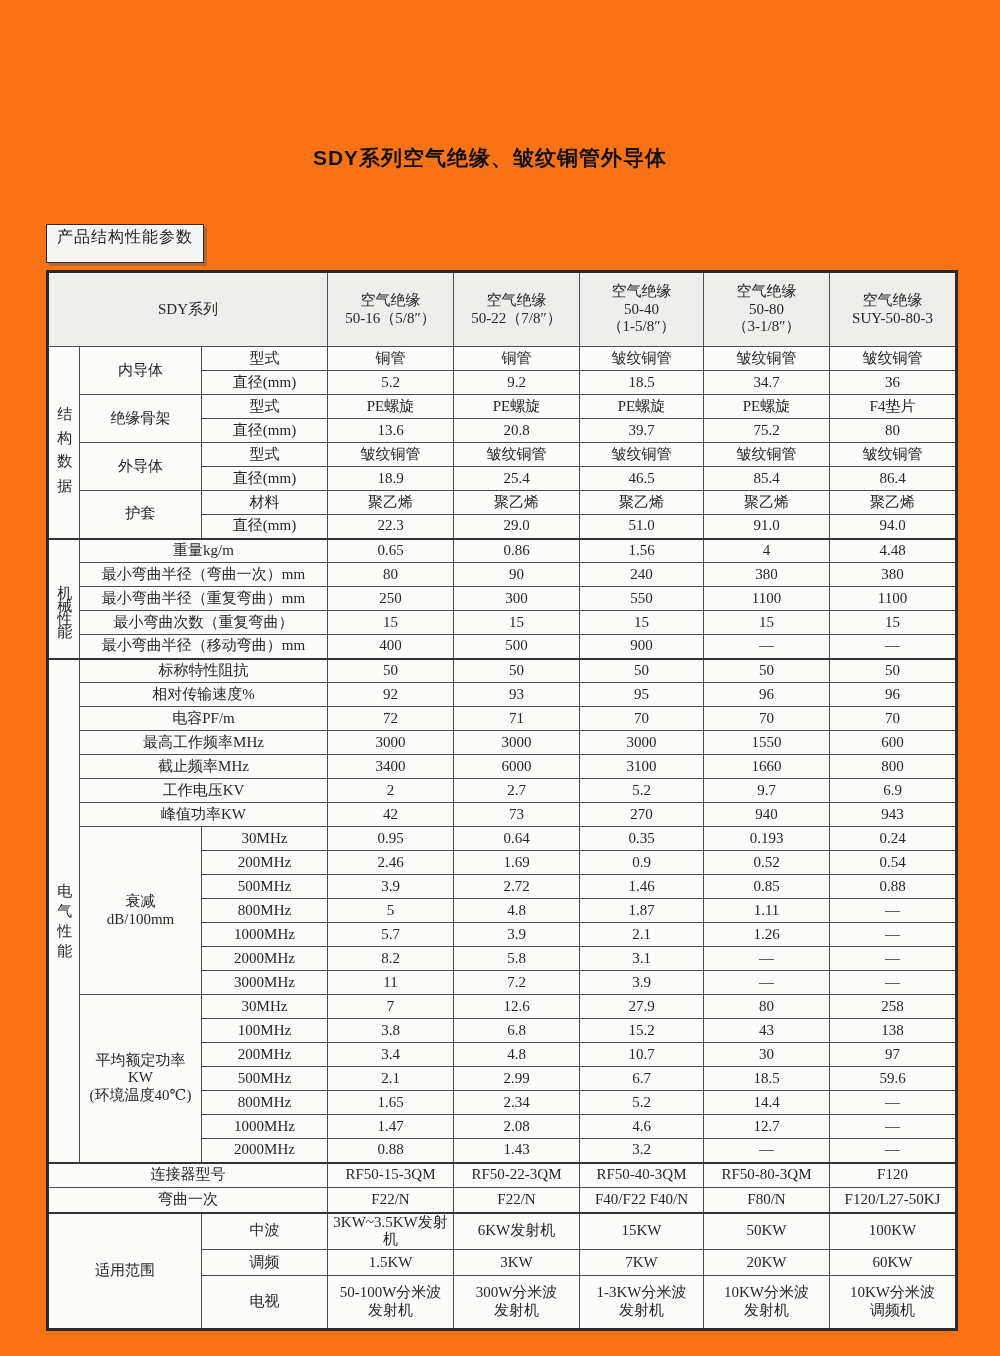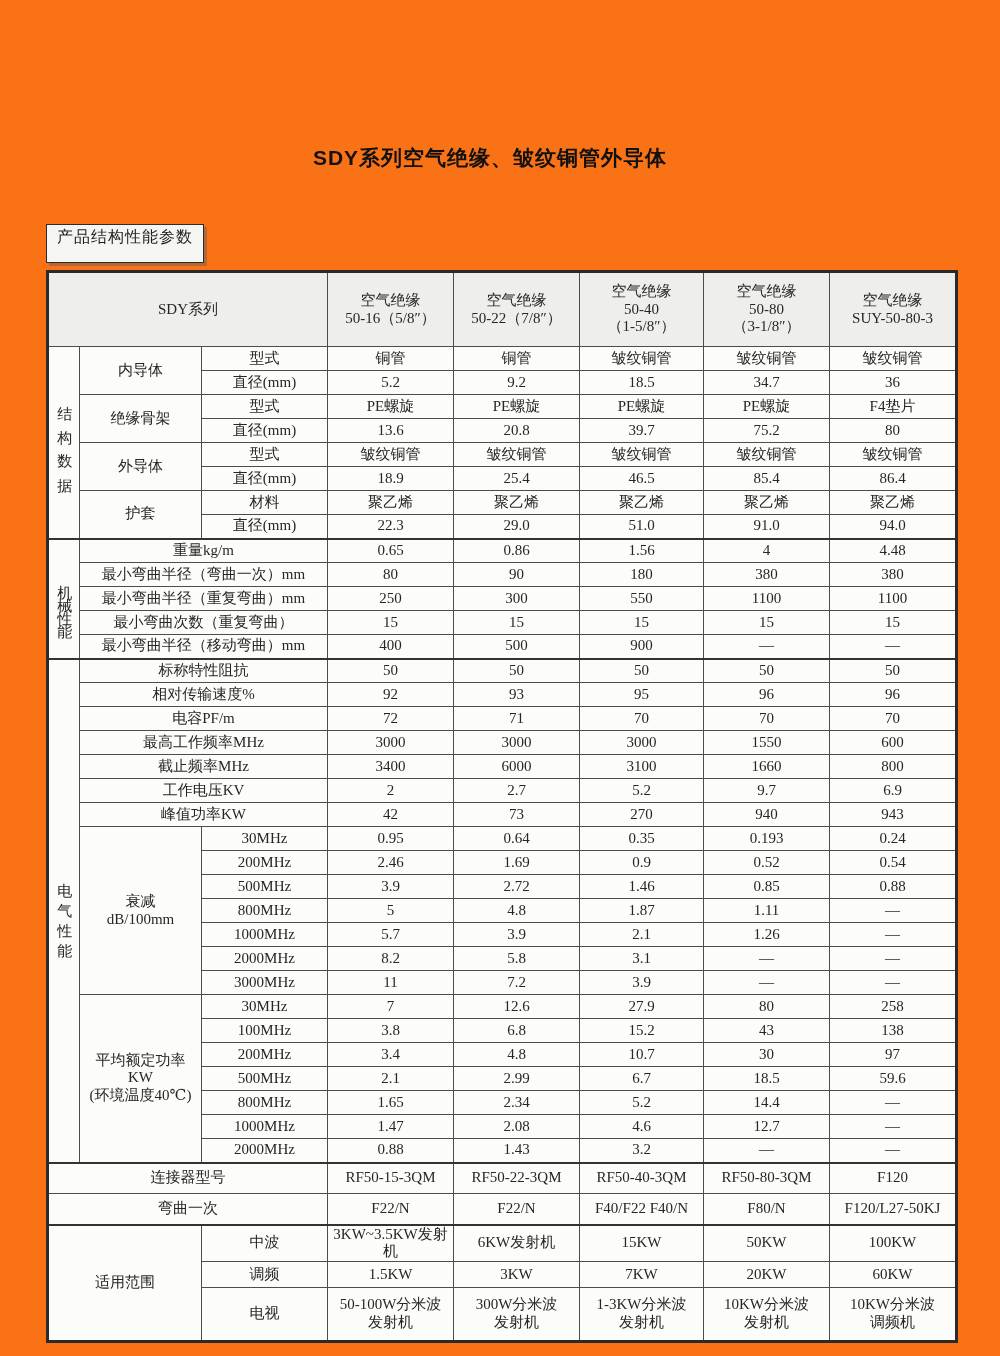--- a/index.html
+++ b/index.html
@@ -35,21 +35,21 @@
   table.params td {
     border:1px solid #4d4d4d;
     font-size:15px; line-height:1.18;
     text-align:center; vertical-align:middle;
     padding:0 2px; white-space:pre-line; overflow:hidden;
     color:#262626;
   }
   tr { height:24px; }
   tr.r-header { height:75px; }
   tr.r-header td { background:#eeeeec; }
-  tr.r-conn { height:31px; }
+  tr.r-conn { height:25px; }
   tr.r-band { height:26px; }
   tr.r-tv { height:54px;font-family:Liberation Serif, serif; }
   tr.r-sep td { border-top:2px solid #333;text-align:center; }
   td.c-left { text-align:left; padding-left:6px; }
   td.c-gray { color:#8f8f8f; }
   td.c-vlabel {
     writing-mode:vertical-rl; text-orientation:upright;
     padding:0; font-size:15px;
   }
   td.c-sp-a { letter-spacing:24px; }
@@ -168,21 +168,21 @@
           <td>0.65</td>
           <td>0.86</td>
           <td>1.56</td>
           <td>4</td>
           <td>4.48</td>
         </tr>
         <tr>
           <td colspan="2" class="c-left">最小弯曲半径（弯曲一次）mm</td>
           <td>80</td>
           <td>90</td>
-          <td>180</td>
+          <td>240</td>
           <td>380</td>
           <td>380</td>
         </tr>
         <tr>
           <td colspan="2" class="c-left">最小弯曲半径（重复弯曲）mm</td>
           <td>250</td>
           <td>300</td>
           <td>550</td>
           <td>1100</td>
           <td>1100</td>

